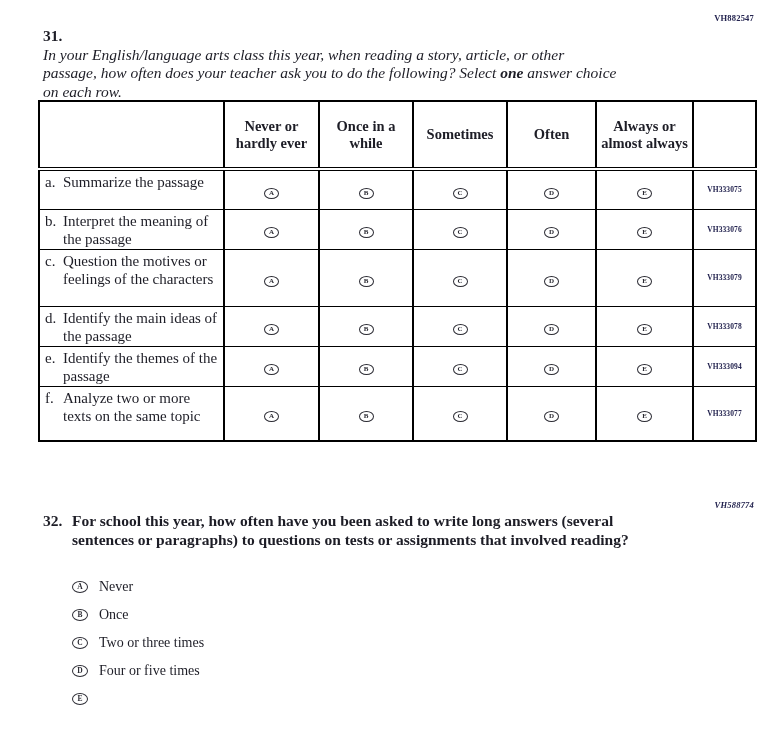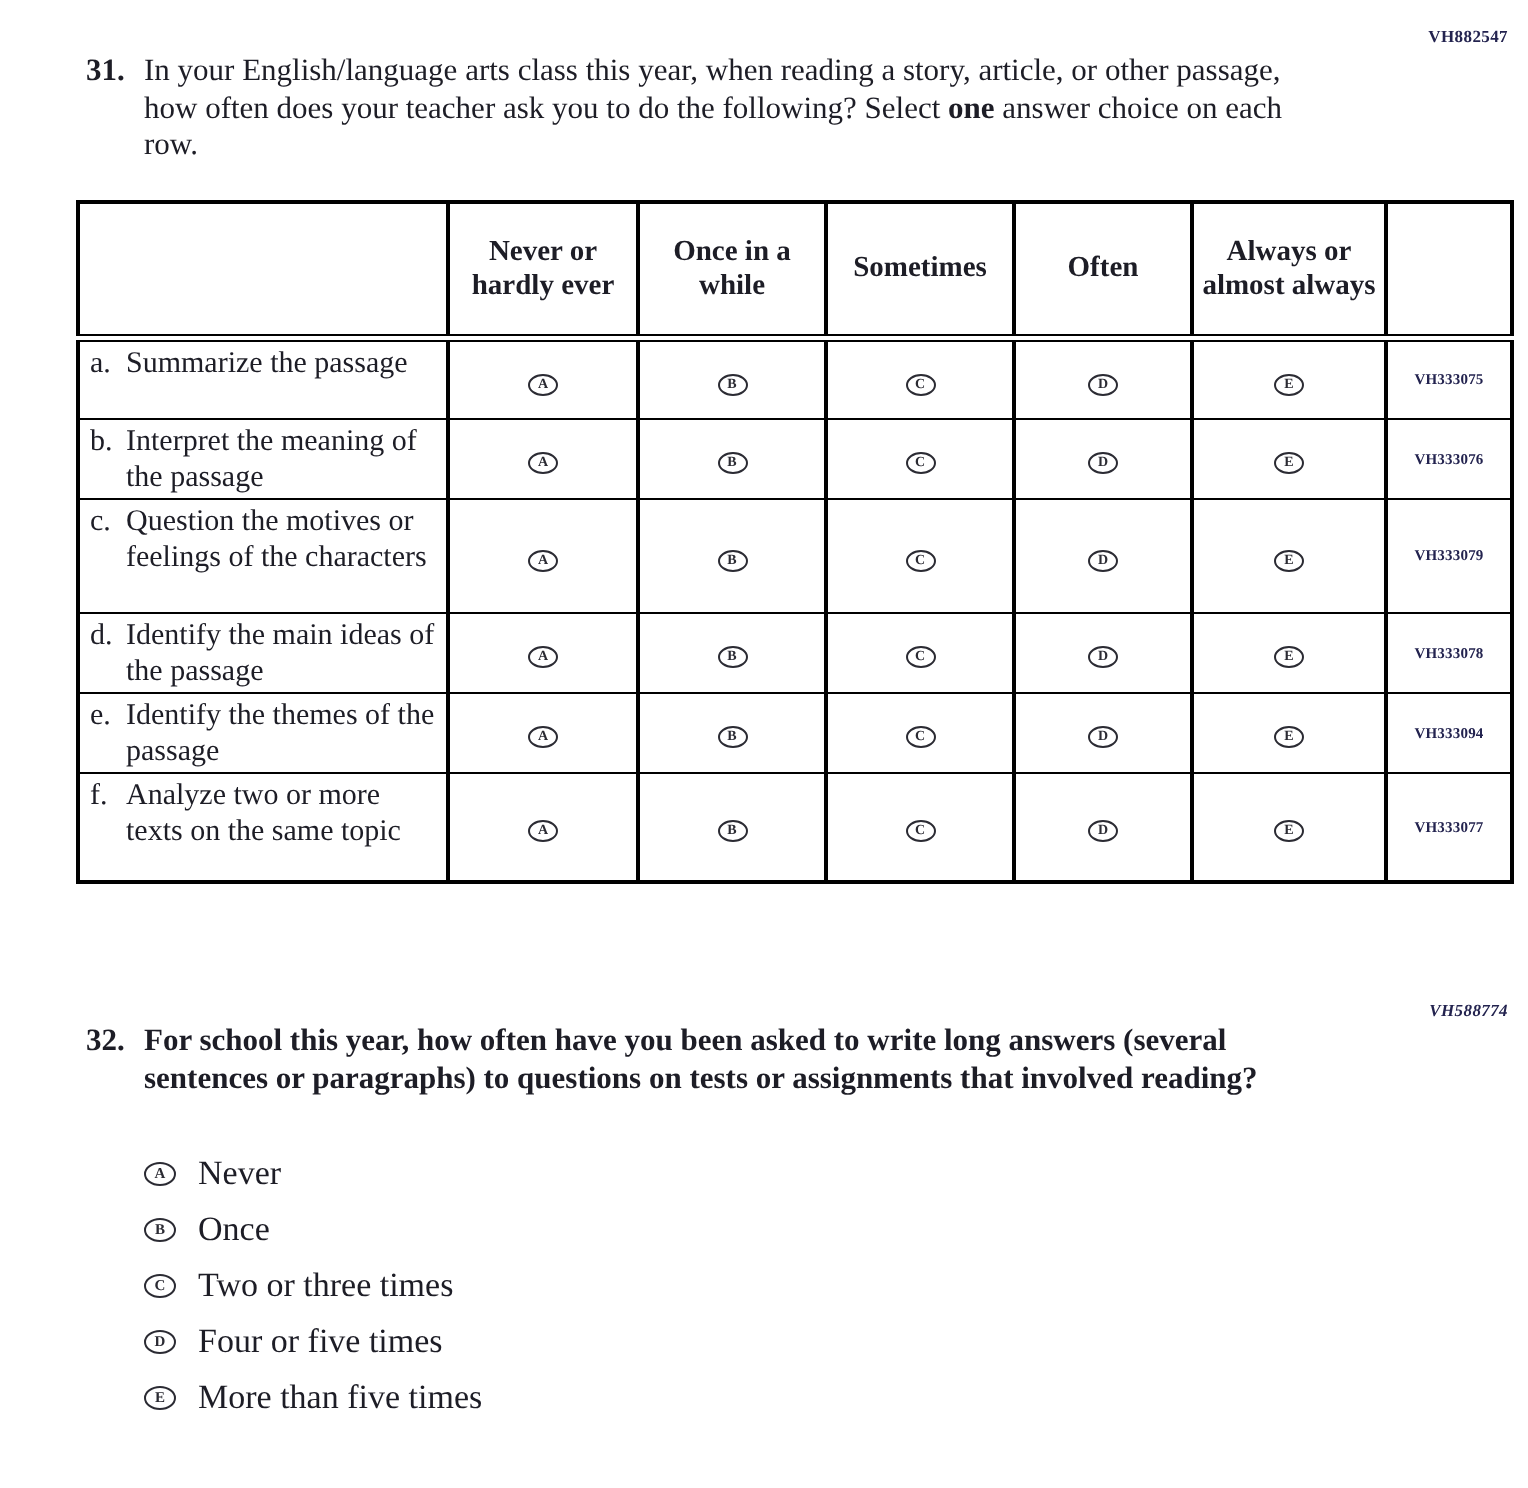--- a/index.html
+++ b/index.html
@@ -16,25 +16,25 @@
     position: absolute;
     font-size: 8.5px;
     font-weight: bold;
     color: #23234f;
     letter-spacing: 0.2px;
   }
   #q31-code { top: 13px; right: 10px; }
   #q32-code { top: 500px; right: 10px; font-style: italic; }
 
   .question { position: absolute; display: flex; }
-  #q31 { top: 27px; left: 43px; }
+  #q31 { top: 27px; left: 43px; flex-direction: column; }
   #q32 { top: 512px; left: 43px; }
   .qnum { font-weight: bold; width: 29px; flex: none; font-size: 15.5px; line-height: 18.5px; }
   .qtext { font-size: 15.5px; line-height: 18.5px; }
-  #q31 .qtext { width: 578px; }
+  #q31 .qtext { width: 578px; font-style: italic; }
   #q32 .qtext { width: 592px; font-weight: bold; }
 
   table#matrix {
     position: absolute; top: 100px; left: 38px;
     border-collapse: collapse; table-layout: fixed;
     border: 2px solid #000;
   }
   #matrix th, #matrix td { border-left: 2px solid #000; padding: 0; }
   #matrix thead th {
     border-bottom: 4px double #000;
@@ -56,21 +56,21 @@
   }
   #matrix td.rowcode {
     font-size: 7.5px; font-weight: bold; color: #23234f;
     text-align: center; vertical-align: middle; padding: 0 1px;
     letter-spacing: 0.1px;
   }
 
   #q32-options { position: absolute; top: 577px; left: 72px; }
   .q32-option { display: flex; align-items: center; height: 20px; margin-bottom: 8px; }
   .q32-option .bubble { width: 16px; height: 12px; font-size: 7.5px; flex: none; }
-  .opt-label { margin-left: 11px; font-size: 17px; white-space: nowrap; }
+  .opt-label { margin-left: 11px; font-size: 14px; white-space: nowrap; }
 </style>
 </head>
 <body>
 
 <div class="code-tag" id="q31-code">VH882547</div>
 
 <div class="question" id="q31">
   <span class="qnum">31.</span>
   <div class="qtext"><span>In your English/language arts class this year, when reading a story, article, or other passage, how often does your teacher ask you to do the following? Select </span><b>one</b><span> answer choice on each row.</span></div>
 </div>
@@ -203,15 +203,14 @@
   <div class="q32-option">
     <span class="bubble">C</span>
     <span class="opt-label">Two or three times</span>
   </div>
   <div class="q32-option">
     <span class="bubble">D</span>
     <span class="opt-label">Four or five times</span>
   </div>
   <div class="q32-option">
     <span class="bubble">E</span>
-    <span class="opt-label">More than five times</span>
   </div>
 </div>
 
 </body></html>

